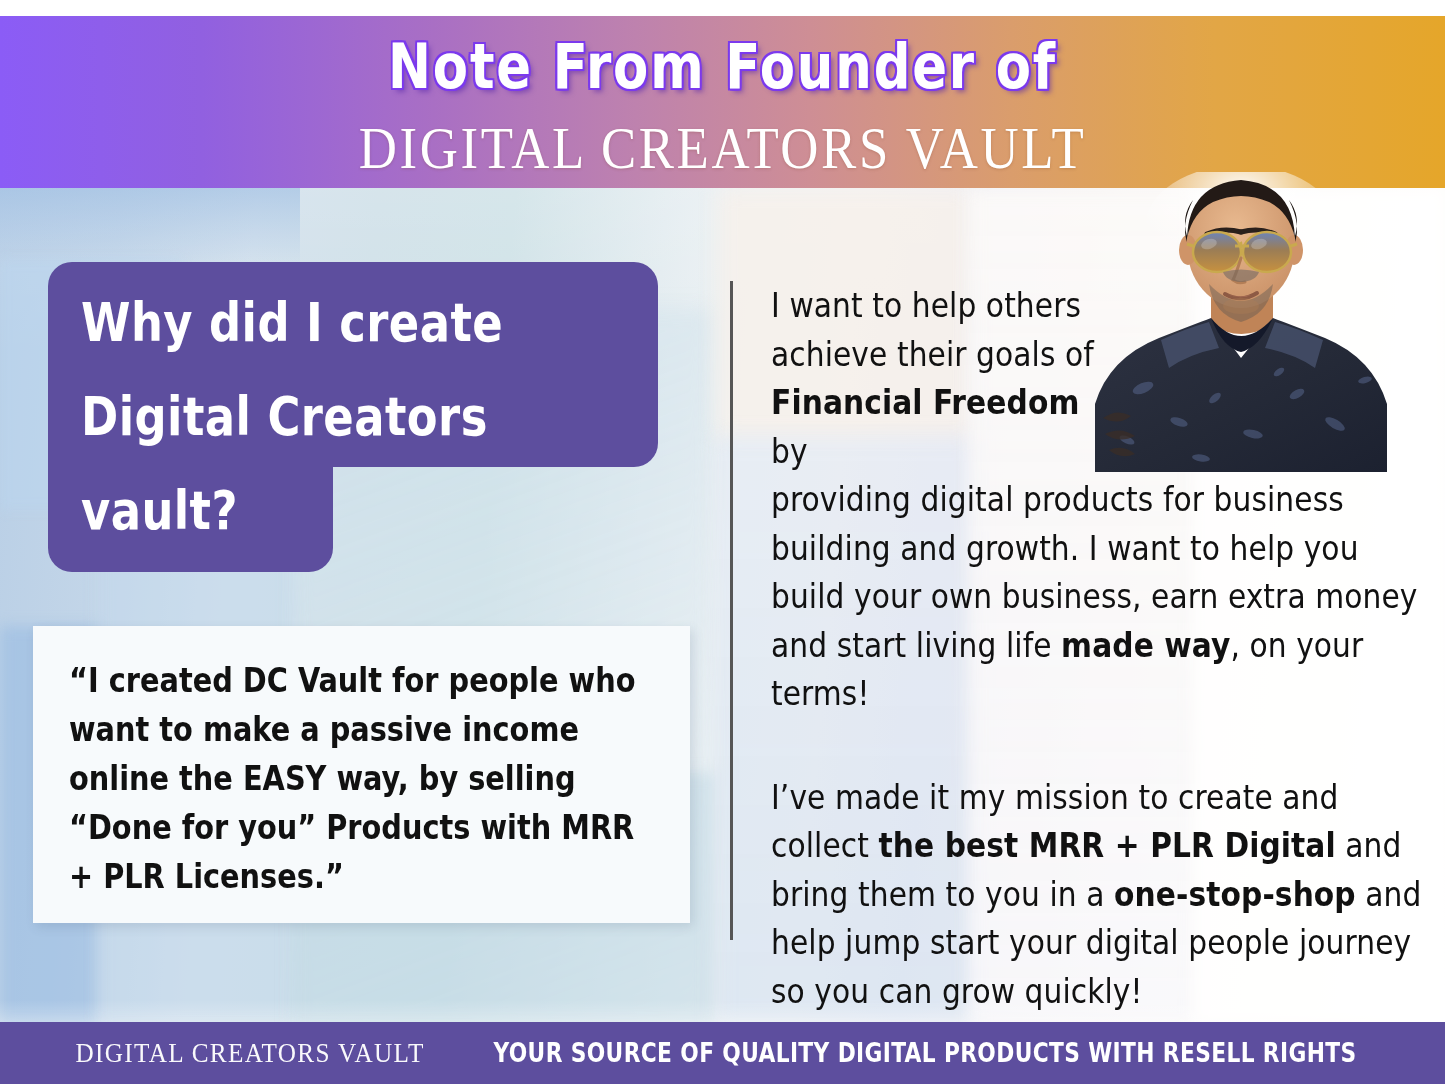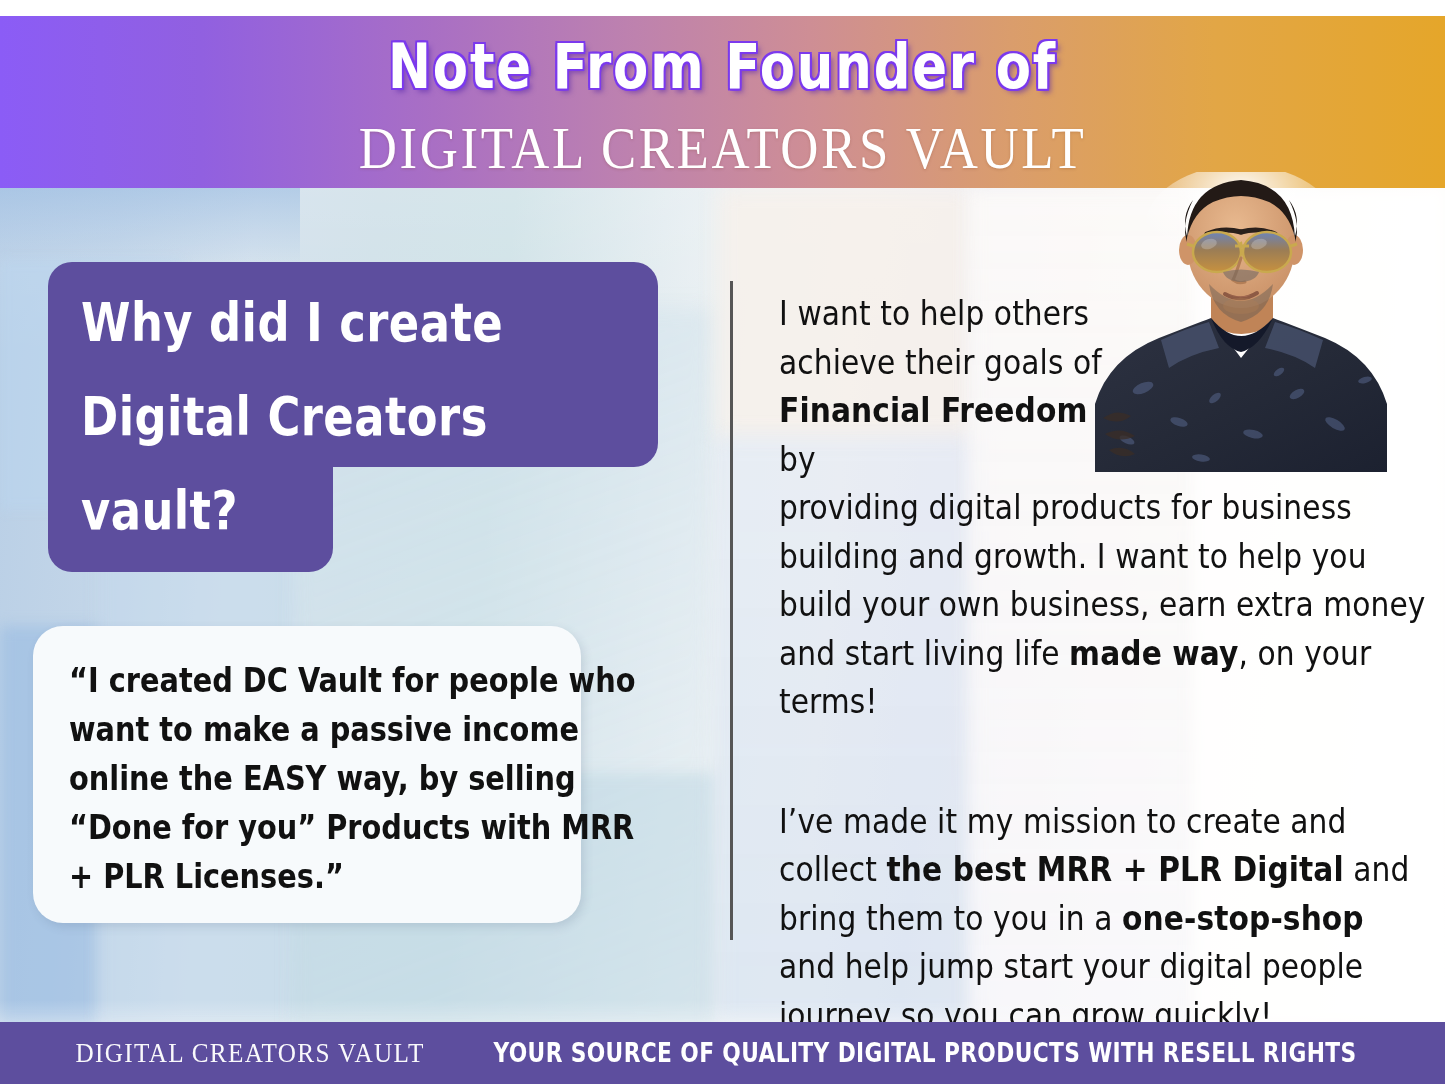--- a/index.html
+++ b/index.html
@@ -109,24 +109,23 @@
     line-height:94px;
     letter-spacing:0.5px;
     color:#ffffff;
     transform:scaleX(0.94);
     transform-origin:left top;
   }
   .bubble-text .ln{display:block;white-space:nowrap;}
 
   
   .quote-card{
-    position:absolute;left:33px;top:626px;width:548px;height:297px;
+    position:absolute;left:33px;top:626px;width:657px;height:297px;
     background:#f7fafc;
     box-shadow:3px 4px 10px rgba(70,90,120,.16);
-    border-radius:30px;
   }
   .quote-text{
     position:absolute;left:36px;top:30px;width:600px;
     font-family:"DejaVu Sans Condensed","Liberation Sans Narrow","Liberation Sans",sans-serif;
     font-weight:bold;
     font-size:33px;
     line-height:49px;
     color:#111111;
     transform:scaleX(0.97);
     transform-origin:left top;
@@ -140,21 +139,21 @@
 
   
   .right-col{
     position:absolute;left:767px;top:278px;width:660px;
     font-family:"DejaVu Sans Condensed","Liberation Sans Narrow","Liberation Sans",sans-serif;
     font-size:33px;
     line-height:48.5px;
     color:#111111;
     letter-spacing:0.1px;
   }
-  .right-col p{margin:12px;}
+  .right-col p{margin:4px;}
   .right-col .gap{height:47px;}
   .right-col b{font-weight:bold;}
   .para1{width:660px;}
   .para1 .narrowpart{display:block;width:330px;}
 
   
   .photo{
     position:absolute;left:1083px;top:172px;width:318px;height:300px;
     overflow:hidden;
   }

